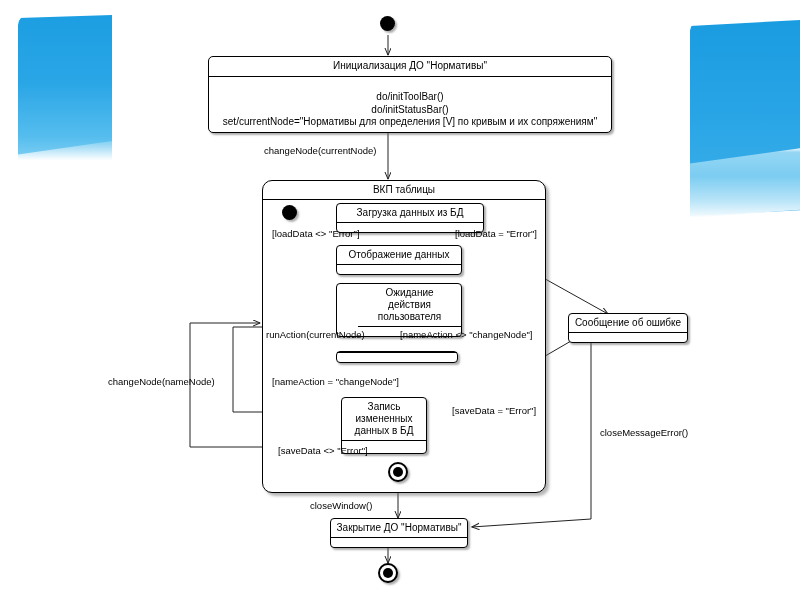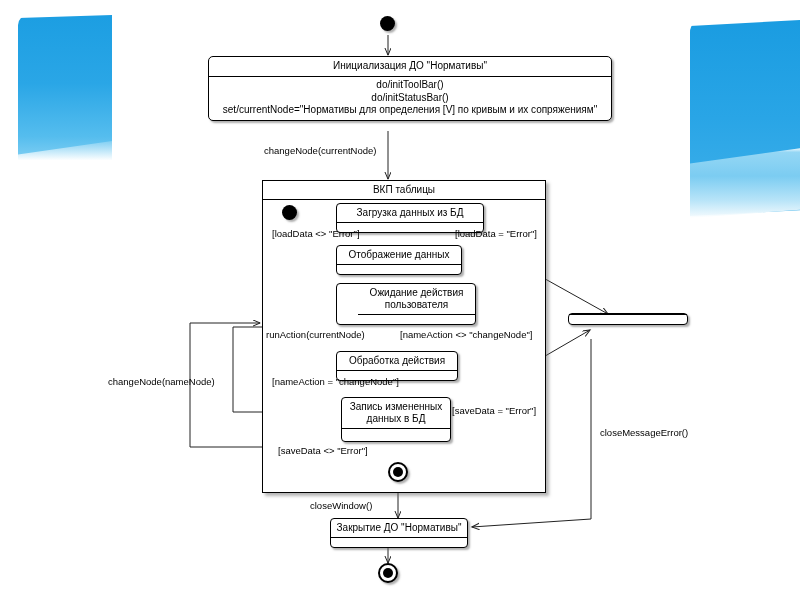--- a/index.html
+++ b/index.html
@@ -81,41 +81,41 @@
   
   #state-vkp {
     position: absolute;
     left: 262px;
     top: 180px;
     width: 284px;
     height: 313px;
     box-sizing: border-box;
     background: #ffffff;
     border: 1px solid #000;
-    border-radius: 0;
+    border-radius: 10px;
     box-shadow: 3px 3px 3px rgba(110,110,110,.5);
   }
   #state-vkp .vkp-title {
     text-align: center;
     font-size: 10px;
     padding: 3px 0 4px 0;
     border-bottom: 1px solid #000;
   }
 
   
   #state-init {
     left: 208px;
     top: 56px;
     width: 404px;
     border-radius: 5px;
   }
   #state-init .title { font-size: 10px; padding: 3px 0 4px 0; }
   #state-init .body {
     border-top: 1px solid #000;
-    padding: 2px 0 3px 0;
+    padding: 14px 0 3px 0;
   }
   #state-init .body div {
     text-align: center;
     font-size: 10px;
     line-height: 12.5px;
     white-space: nowrap;
   }
 
   
   .initial {
@@ -239,48 +239,48 @@
   </div>
 
   <div class="lbl" style="left:272px; top:228px;">[loadData &lt;&gt; "Error"]</div>
   <div class="lbl" style="left:455px; top:228px;">[loadData = "Error"]</div>
 
   <div class="node simple" style="left:336px; top:245px; width:126px;">
     <div class="title">Отображение данных</div>
     <div class="compart"></div>
   </div>
 
-  <div class="node" style="left:336px; top:283px; width:140px;padding-left:21px;">
+  <div class="node" style="left:336px; top:283px; width:126px;padding-left:21px;">
     <div class="title">Ожидание действия пользователя</div>
     <div class="compart" style="height:9px;"></div>
   </div>
 
   <div class="lbl" style="left:266px; top:329px;">runAction(currentNode)</div>
   <div class="lbl" style="left:400px; top:329px;">[nameAction &lt;&gt; "changeNode"]</div>
 
   <div class="node simple" style="left:336px; top:351px; width:122px;">
-    <div class="title">Обработка действия</div>
     <div class="compart"></div>
   </div>
 
   <div class="lbl" style="left:272px; top:376px;">[nameAction = "changeNode"]</div>
 
-  <div class="node" style="left:341px; top:397px; width:110px;">
+  <div class="node" style="left:341px; top:397px; width:86px;">
     <div class="title">Запись измененных данных в БД</div>
     <div class="compart" style="height:12px;"></div>
   </div>
 
   <div class="lbl" style="left:452px; top:405px;">[saveData = "Error"]</div>
   <div class="lbl" style="left:278px; top:445px;">[saveData &lt;&gt; "Error"]</div>
 
   <div class="final" style="left:388px; top:462px;"></div>
 
   <div class="lbl" style="left:108px; top:376px;">changeNode(nameNode)</div>
 
   <div class="node simple" style="left:568px; top:313px; width:120px;">
+    <div class="title">Сообщение об ошибке</div>
     <div class="compart"></div>
   </div>
 
   <div class="lbl" style="left:600px; top:427px;">closeMessageError()</div>
 
   <div class="lbl" style="left:310px; top:500px;">closeWindow()</div>
 
   <div class="node simple" style="left:330px; top:518px; width:138px;">
     <div class="title">Закрытие ДО "Нормативы"</div>
     <div class="compart"></div>

